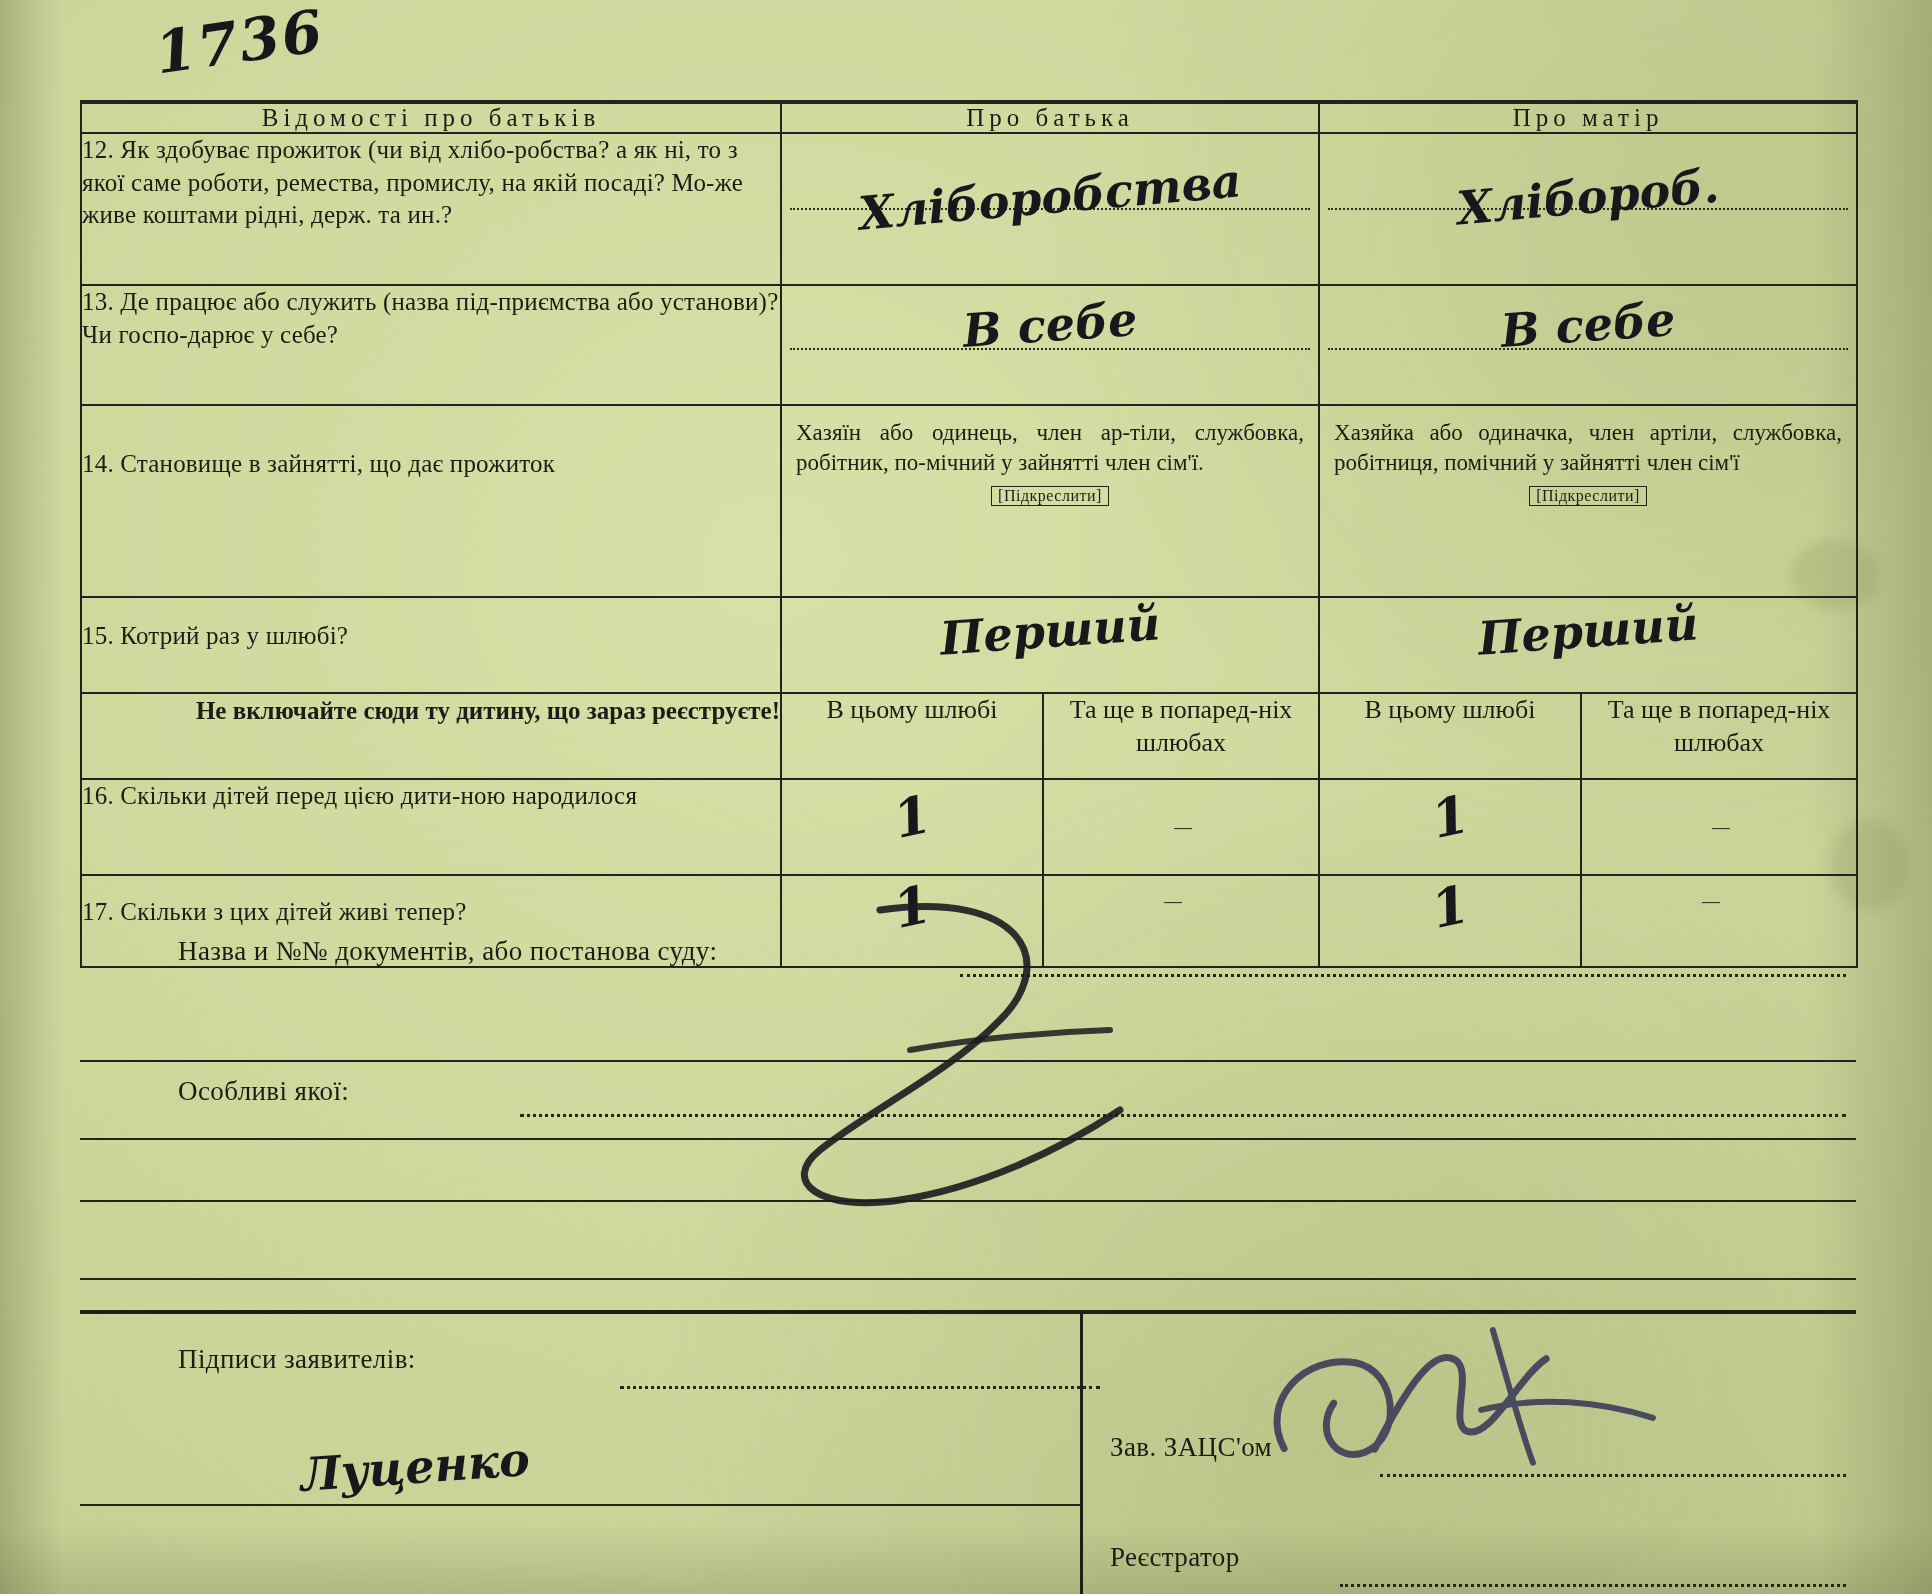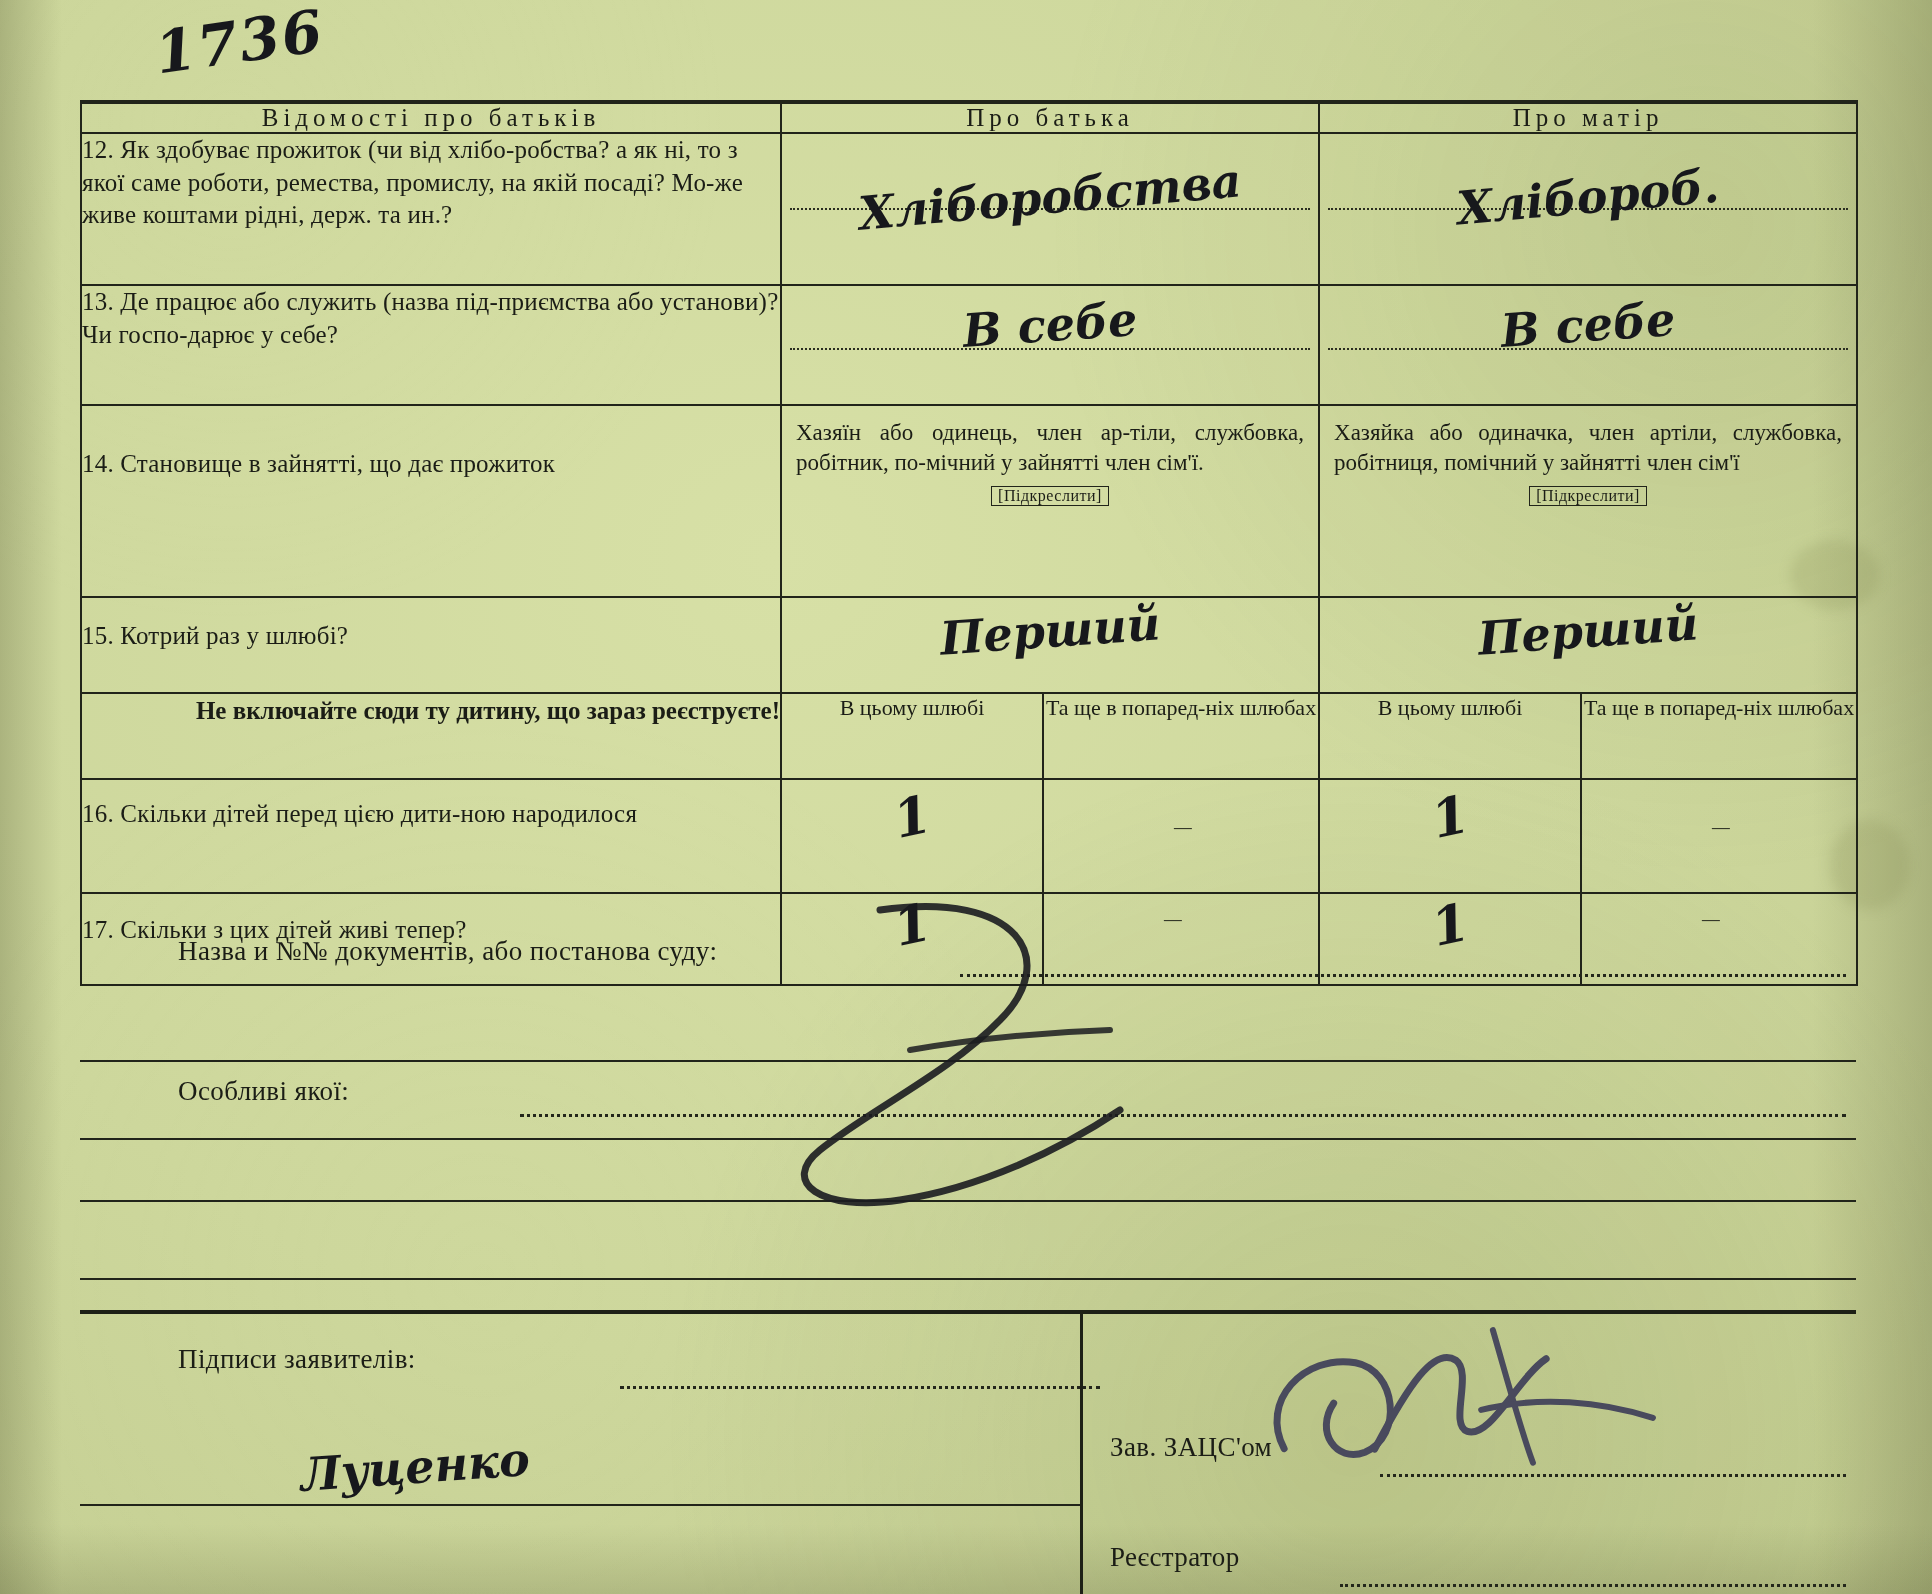--- a/index.html
+++ b/index.html
@@ -119,21 +119,21 @@
   }
   .center-bold {
     text-align: right;
     font-weight: 700;
     font-size: 25px;
     line-height: 1.35;
     padding: 14px 10px;
   }
   .colhdr {
     text-align: center;
-    font-size: 22px;
+    font-size: 26px;
     line-height: 1.25;
     padding: 14px 8px 12px;
   }
   .val-cell {
     height: 86px;
   }
   .val-cell .hand {
     position: absolute;
     left: 0; right: 0;
     text-align: center;
@@ -305,21 +305,21 @@
 
     <tr>
       <td class="center-bold" style="height:84px">Не включайте сюди ту дитину, що зараз реєструєте!</td>
       <td class="colhdr">В цьому шлюбі</td>
       <td class="colhdr">Та ще в попаред-ніх шлюбах</td>
       <td class="colhdr">В цьому шлюбі</td>
       <td class="colhdr">Та ще в попаред-ніх шлюбах</td>
     </tr>
 
     <tr>
-      <td class="lbl" style="height:94px; padding-top:18px;margin-top:36px;">16. Скільки дітей перед цією дити-ною народилося</td>
+      <td class="lbl" style="height:94px; margin-top:36px;">16. Скільки дітей перед цією дити-ною народилося</td>
       <td>
         <div class="hand h-num" style="position:absolute;left:0;right:0;text-align:center;">1</div>
       </td>
       <td>
         <div class="tiny-mark" style="left:130px;top:36px;">—</div>
       </td>
       <td>
         <div class="hand h-num" style="position:absolute;left:0;right:0;text-align:center;">1</div>
       </td>
       <td>

